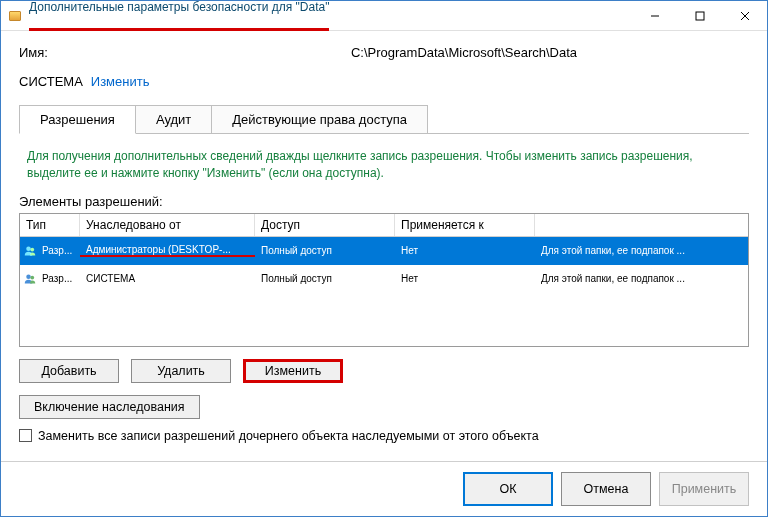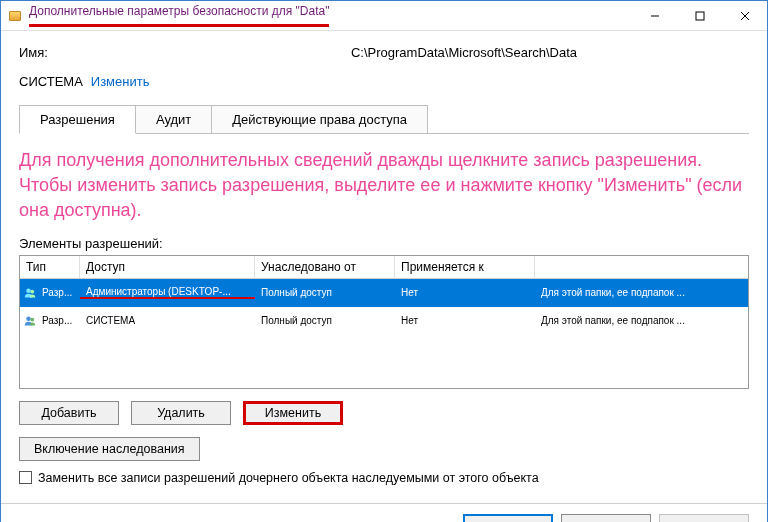--- a/index.html
+++ b/index.html
@@ -1,32 +1,32 @@
 <!DOCTYPE html>
 <html><head>
 <meta charset="utf-8">
 <style>
   * { box-sizing: border-box; font-family: "Segoe UI", Tahoma, sans-serif; }
   body { margin: 0; background: #fff; width: 768px; }
   .window { width: 768px; border: 1px solid #3d7fc7; }
   .titlebar { height: 30px; display: flex; align-items: center; padding: 0 0 0 8px; background: #fff; border-bottom: 1px solid #e0e0e0; }
-  .titlebar .title { font-size: 12px; color: #701a75; border-bottom: 3px solid #d40000; padding-bottom: 6px; margin-right: auto; }
+  .titlebar .title { font-size: 12px; color: #0c4a6e; border-bottom: 3px solid #d40000; padding-bottom: 14px; margin-right: auto; }
   .titlebar .sys { display: flex; }
   .sysbtn { width: 45px; height: 29px; display: flex; align-items: center; justify-content: center; }
   .sysbtn svg { width: 10px; height: 10px; }
   .client { padding: 14px 18px 8px; }
   .meta { display: grid; grid-template-columns: 160px 1fr; row-gap: 14px; font-size: 13px; margin-bottom: 16px; }
   .meta .label { color: #000; }
   .meta .value { color: #000; text-align: center; }
   .meta .owner { display: flex; gap: 8px; align-items: center; }
   .link { color: #0066cc; cursor: pointer; }
   .tabs { display: flex; border-bottom: 1px solid #bfbfbf; }
   .tab { padding: 6px 20px; font-size: 13px; border: 1px solid #bfbfbf; border-bottom: none; margin-right: -1px; background: #fafafa; }
   .tab.active { background: #fff; border-bottom: 1px solid #fff; margin-bottom: -1px; }
-  .desc { font-size: 18px; color: #ec4899; margin: 14px 0 12px; line-height: 1.4; }
+  .desc { font-size: 12px; color: #15803d; margin: 14px 8px 12px; line-height: 1.4; }
   .listlabel { font-size: 13px; margin-bottom: 4px; }
   .listbox { border: 1px solid #9a9a9a; height: 134px; overflow: hidden; }
   .listhead { display: grid; grid-template-columns: 60px 175px 140px 140px 1fr; background: #fff; border-bottom: 1px solid #cfcfcf; }
   .listhead .hcell { font-size: 12px; padding: 4px 6px; border-right: 1px solid #e0e0e0; white-space: nowrap; overflow: hidden; text-overflow: ellipsis; }
   .row { display: grid; grid-template-columns: 16px 44px 175px 140px 140px 1fr; align-items: center; font-size: 10px; height: 28px; }
   .row .cell { padding: 0 6px; white-space: nowrap; overflow: hidden; text-overflow: ellipsis; }
   .row.selected { background: #0078d7; color: #fff; }
   .row.selected .icon-users svg { filter: brightness(1.6); }
   .icon-users { display: flex; align-items: center; padding-left: 4px; }
   .red-under { border-bottom: 2px solid #d40000; }
@@ -86,22 +86,22 @@
       <div class="tab">Аудит</div>
       <div class="tab">Действующие права доступа</div>
     </div>
 
     <div class="desc">Для получения дополнительных сведений дважды щелкните запись разрешения. Чтобы изменить запись разрешения, выделите ее и нажмите кнопку "Изменить" (если она доступна).</div>
 
     <div class="listlabel">Элементы разрешений:</div>
     <div class="listbox">
       <div class="listhead">
         <div class="hcell">Тип</div>
+        <div class="hcell">Унаследовано от</div>
         <div class="hcell">Доступ</div>
-        <div class="hcell">Унаследовано от</div>
         <div class="hcell">Применяется к</div>
       </div>
       <div class="row selected">
         <div class="icon-users">
             <svg width="14" height="14" viewBox="0 0 16 16">
               <circle cx="6" cy="5" r="3" fill="#4a90d9"></circle>
               <circle cx="11" cy="6" r="2.5" fill="#6bb36b"></circle>
               <path d="M1 14 Q1 9 6 9 Q11 9 11 14 Z" fill="#4a90d9"></path>
               <path d="M8 14 Q8 10 11 10 Q15 10 15 14 Z" fill="#6bb36b"></path>
             </svg>

